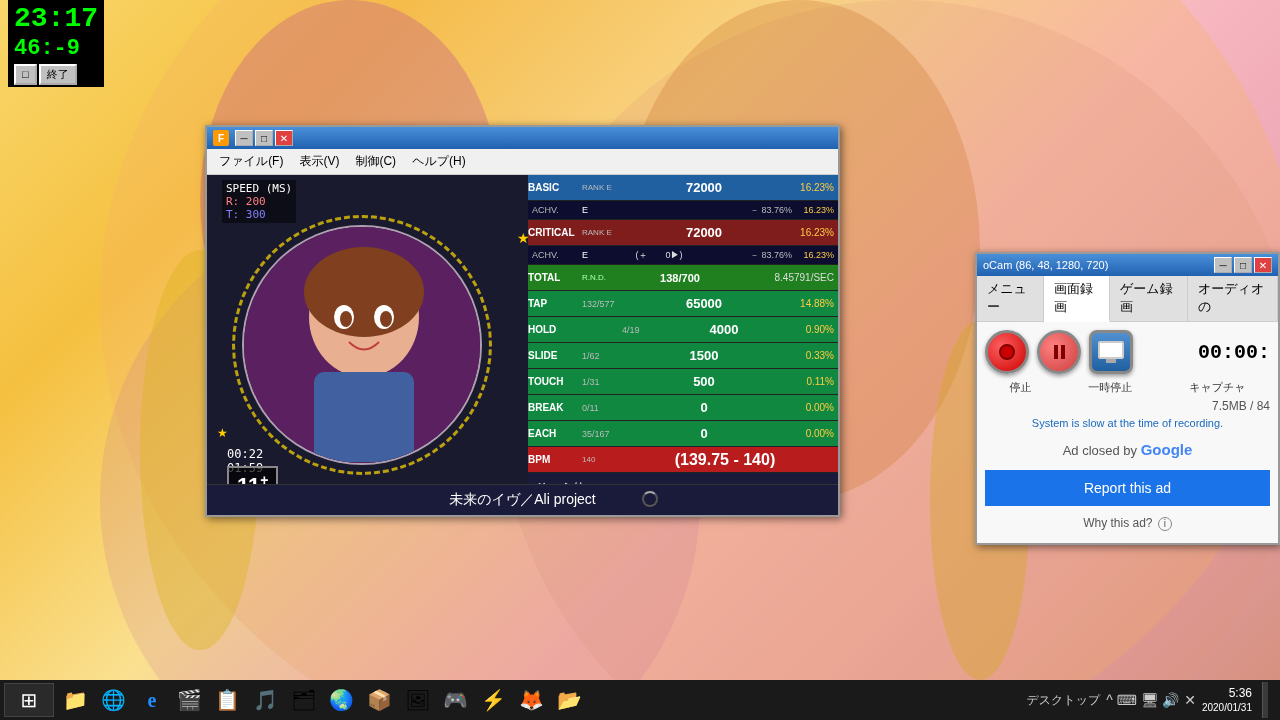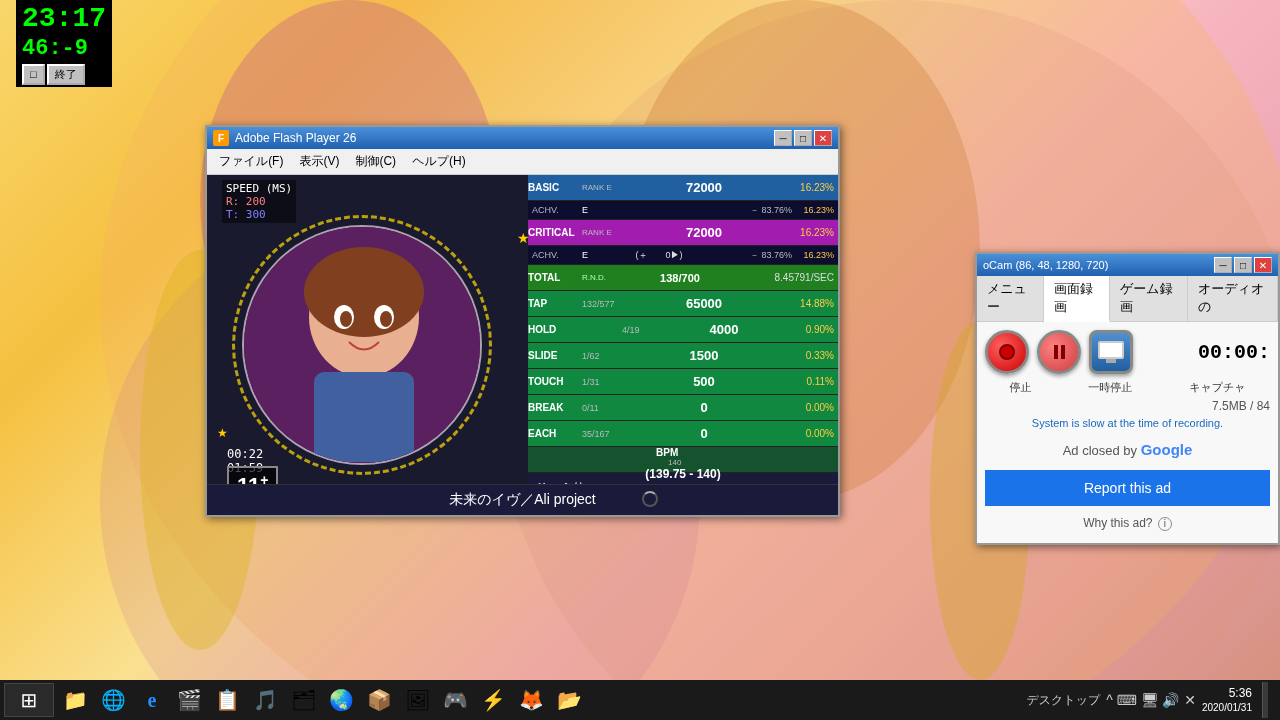--- a/index.html
+++ b/index.html
@@ -25,21 +25,21 @@
       position: absolute;
       inset: 0;
       z-index: 1;
       overflow: hidden;
     }
 
     
     .clock-widget {
       position: absolute;
       top: 0;
-      left: 16px;
+      left: 8px;
       background: #000;
       color: #0f0;
       font-family: 'Courier New', monospace;
       font-size: 28px;
       font-weight: bold;
       padding: 2px 6px;
       z-index: 10;
       line-height: 1.2;
     }
     .clock-timer {
@@ -530,29 +530,29 @@
     }
 
     .st-row {
       display: flex;
       height: 26px;
       align-items: center;
       font-size: 11px;
       border-bottom: 1px solid #222;
     }
     .st-row.r-basic { background: #2060a0; }
-    .st-row.r-critical { background: #a21caf; }
+    .st-row.r-critical { background: #7f1d1d; }
     .st-row.r-total { background: #208020; }
     .st-row.r-tap { background: #108840; }
     .st-row.r-hold { background: #108840; gap: 40px; }
     .st-row.r-slide { background: #108840; }
     .st-row.r-touch { background: #108840; }
     .st-row.r-break { background: #108840; }
     .st-row.r-each { background: #108840; }
-    .st-row.r-bpm { background: #14532d; flex-direction: column; }
+    .st-row.r-bpm { background: #b91c1c; }
 
     .st-label { color: #fff; font-weight: bold; width: 54px; padding-left: 0; font-size: 10px; }
     .st-rank-sub { font-size: 8px; color: #bbb; width: 30px; }
     .st-score { color: #fff; font-weight: bold; font-size: 13px; flex: 1; text-align: center; }
     .st-detail { color: #ddd; font-size: 10px; width: 90px; text-align: right; padding-right: 4px; }
     .st-pct { color: #ffcc44; font-size: 10px; width: 42px; text-align: right; padding-right: 4px; }
 
     .achv-sub-row {
       display: flex;
       height: 19px;
@@ -607,21 +607,20 @@
   <div class="clock-timer">46:-9</div>
   <div class="clock-buttons">
     <button class="clock-btn">□</button>
     <button class="clock-btn">終了</button>
   </div>
 </div>
 
 <div class="flash-window">
   <div class="flash-titlebar">
     <div class="flash-icon">F</div>
-    <span class="flash-title-text">Adobe Flash Player 26</span>
     <div class="window-controls">
       <div class="win-btn">─</div>
       <div class="win-btn">□</div>
       <div class="win-btn close">✕</div>
     </div>
   </div>
   <div class="flash-menubar">
     <div class="menu-item">ファイル(F)</div>
     <div class="menu-item">表示(V)</div>
     <div class="menu-item">制御(C)</div>
@@ -752,21 +751,21 @@
       <div class="st-row r-each">
         <span class="st-label">EACH</span>
         <span class="st-rank-sub" style="font-size:9px;">35/167</span>
         <span class="st-score">0</span>
         <span class="st-pct">0.00%</span>
       </div>
 
       <div class="st-row r-bpm">
         <span class="st-label">BPM</span>
         <span class="st-rank-sub">140</span>
-        <span class="st-score" style="font-size:12px;">(139.75 - 140)</span>
+        <span class="st-score" style="font-size:16px;">(139.75 - 140)</span>
       </div>
 
       <div class="hiragana-row">
         <span class="hiragana-text">ひーぷり</span>
       </div>
 
       <div class="empty-row"></div>
     </div>
 
     <div class="song-title-bar">

